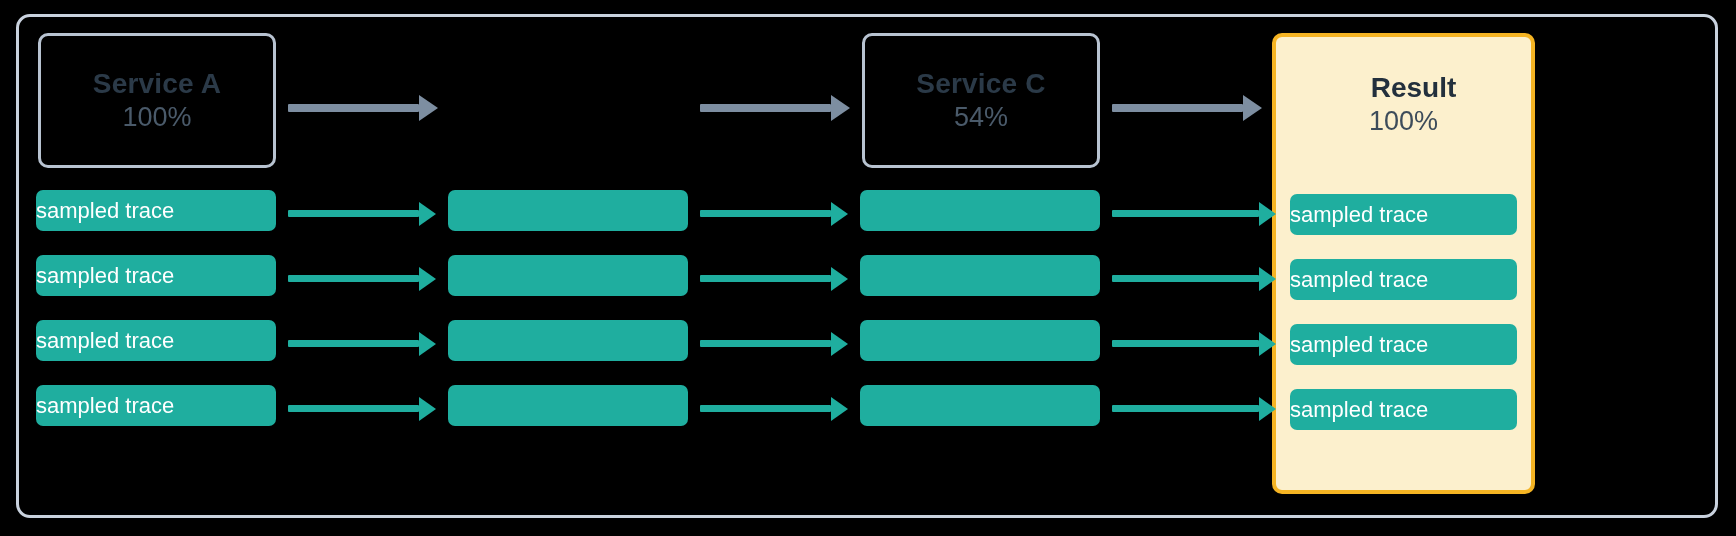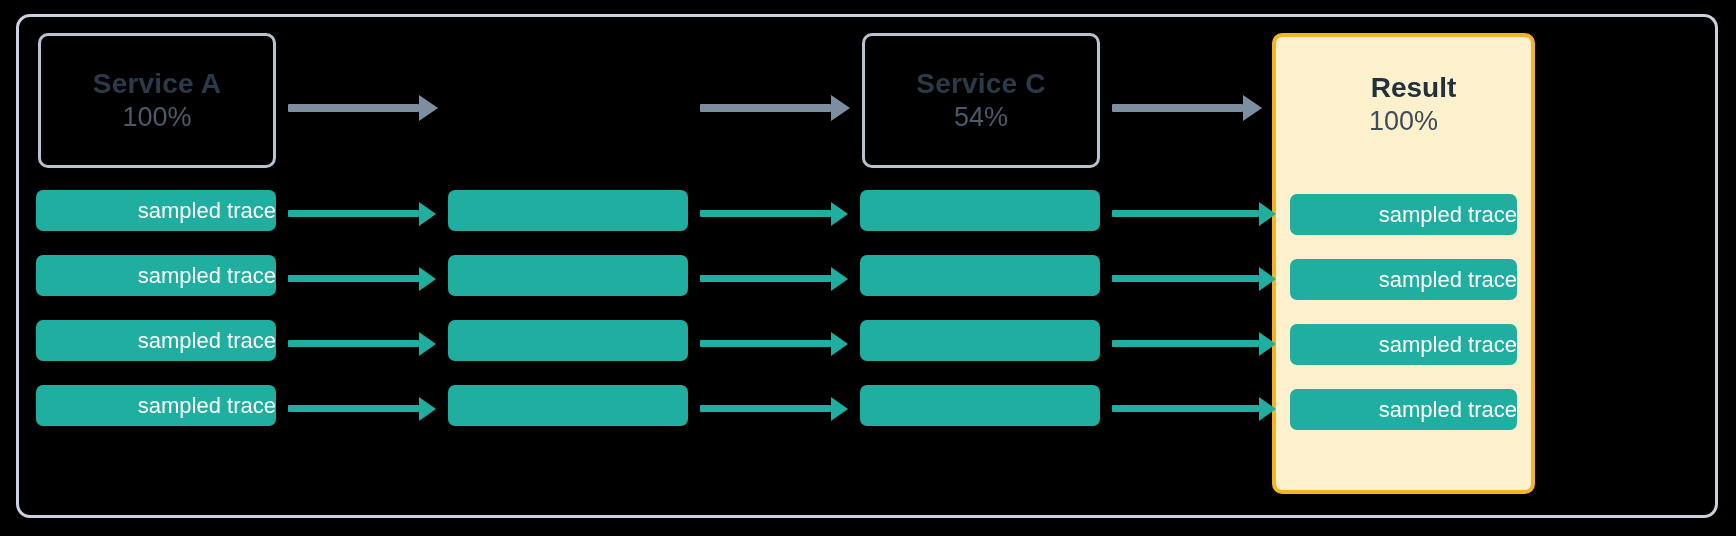--- a/index.html
+++ b/index.html
@@ -99,21 +99,21 @@
   }
 
   
   .trace-bar {
     position: absolute;
     height: 41px;
     border-radius: 7px;
     background: #1fae9f;
     display: flex;
     align-items: center;
-    justify-content: flex-end;
+    justify-content: flex-start;
     box-sizing: border-box;
   }
   .trace-bar .trace-label {
     font-size: 22px;
     font-weight: 400;
     color: #ffffff;
     line-height: 1;
     white-space: nowrap;
   }
 

